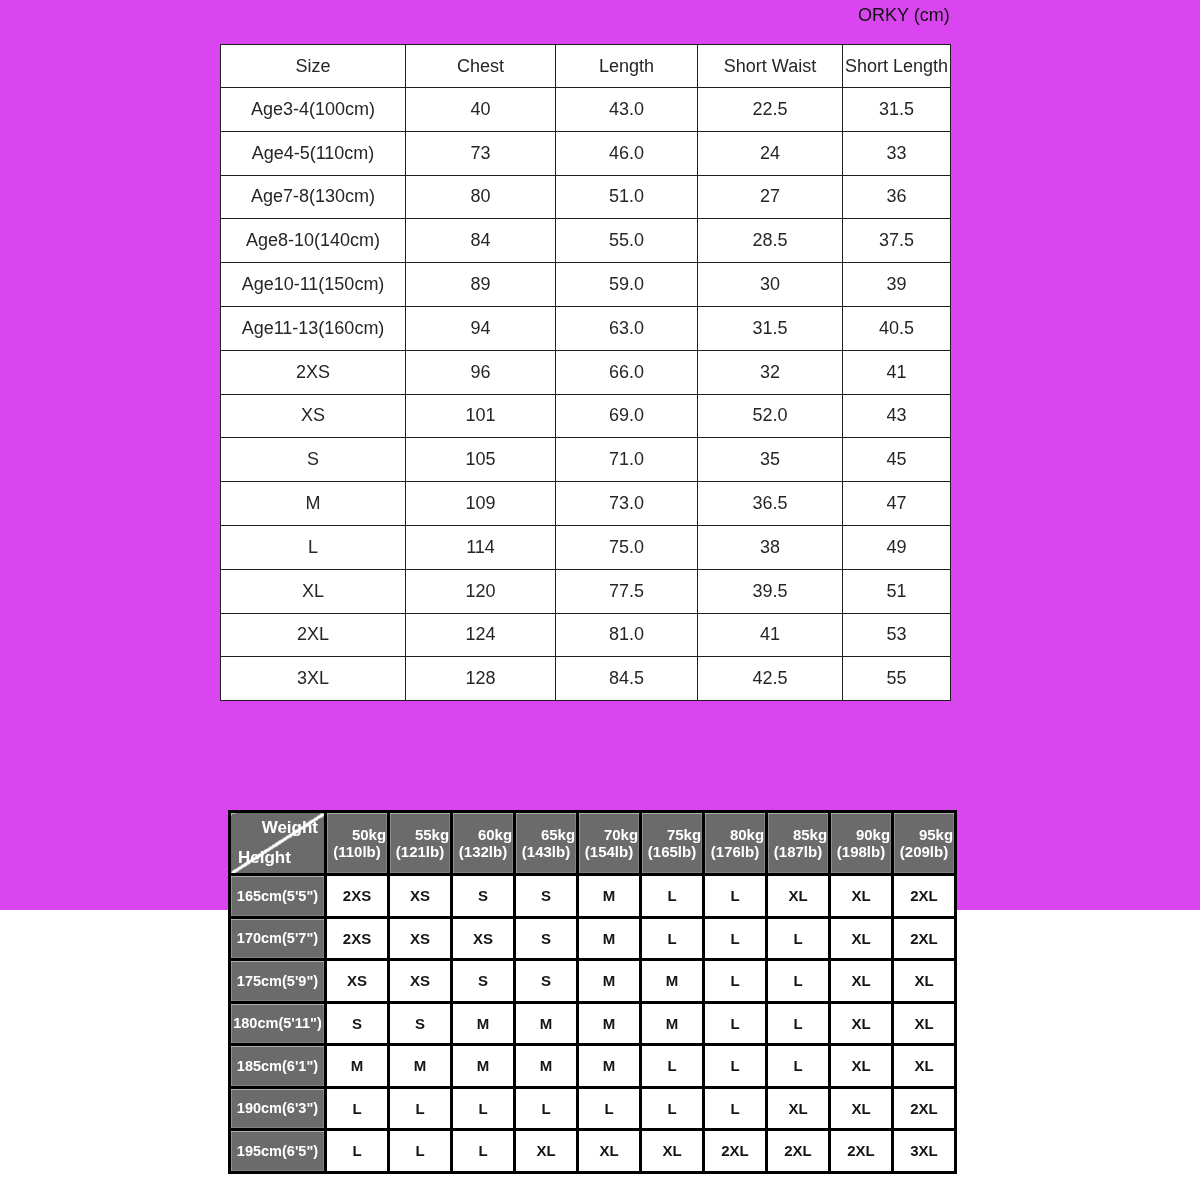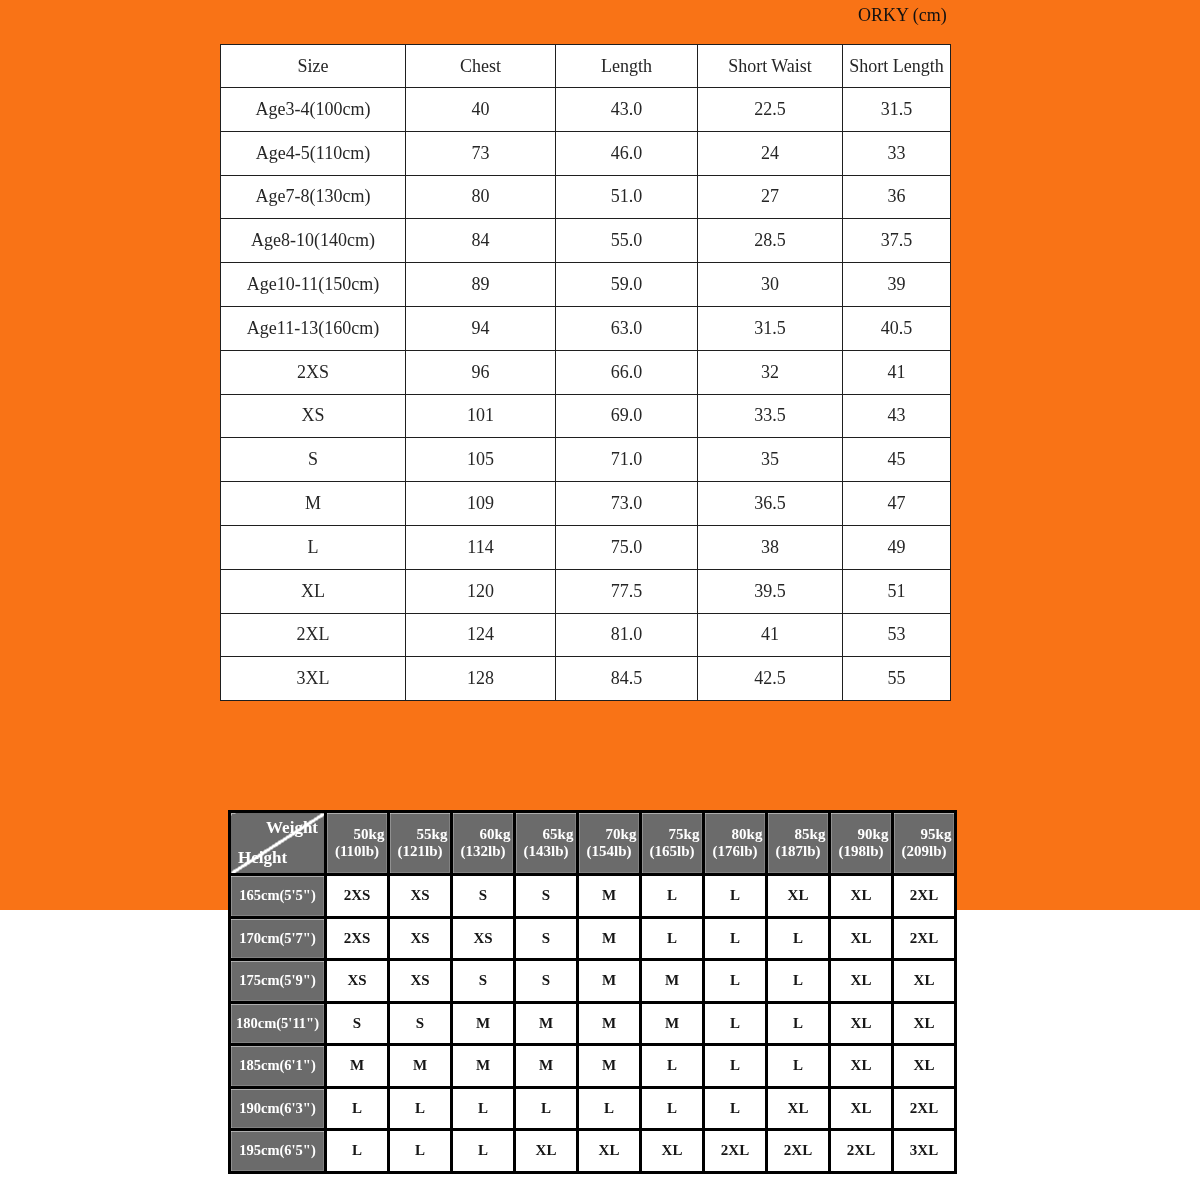--- a/index.html
+++ b/index.html
@@ -1,17 +1,17 @@
 <!DOCTYPE html>
 <html><head>
 <meta charset="utf-8">
 <style>
   html,body{margin:0;padding:0;background:#ffffff;width:1200px;height:1200px;overflow:hidden;
             font-family:"Liberation Sans",sans-serif;}
-  .stage{position:relative;width:1200px;height:910px;background:#f97316;font-family:Liberation Serif, serif;}
+  .stage{position:relative;width:1200px;height:910px;background:#d946ef;}
 
   
   .orky{position:absolute;left:858px;top:5px;font-size:18px;color:#111;white-space:nowrap;}
 
   
   .t1{position:absolute;left:220px;top:44px;border-collapse:collapse;table-layout:fixed;}
   .t1 th,.t1 td{border:1.5px solid #1f1f1f;text-align:center;vertical-align:middle;
                 padding:0;color:#262626;font-size:18px;font-weight:400;background:#fff;}
   .t1 thead th{height:42px;}
   .t1 tbody td{height:42.8px;}
@@ -109,21 +109,21 @@
           <td>2XS</td>
           <td>96</td>
           <td>66.0</td>
           <td>32</td>
           <td>41</td>
         </tr>
         <tr>
           <td>XS</td>
           <td>101</td>
           <td>69.0</td>
-          <td>33.5</td>
+          <td>52.0</td>
           <td>43</td>
         </tr>
         <tr>
           <td>S</td>
           <td>105</td>
           <td>71.0</td>
           <td>35</td>
           <td>45</td>
         </tr>
         <tr>

